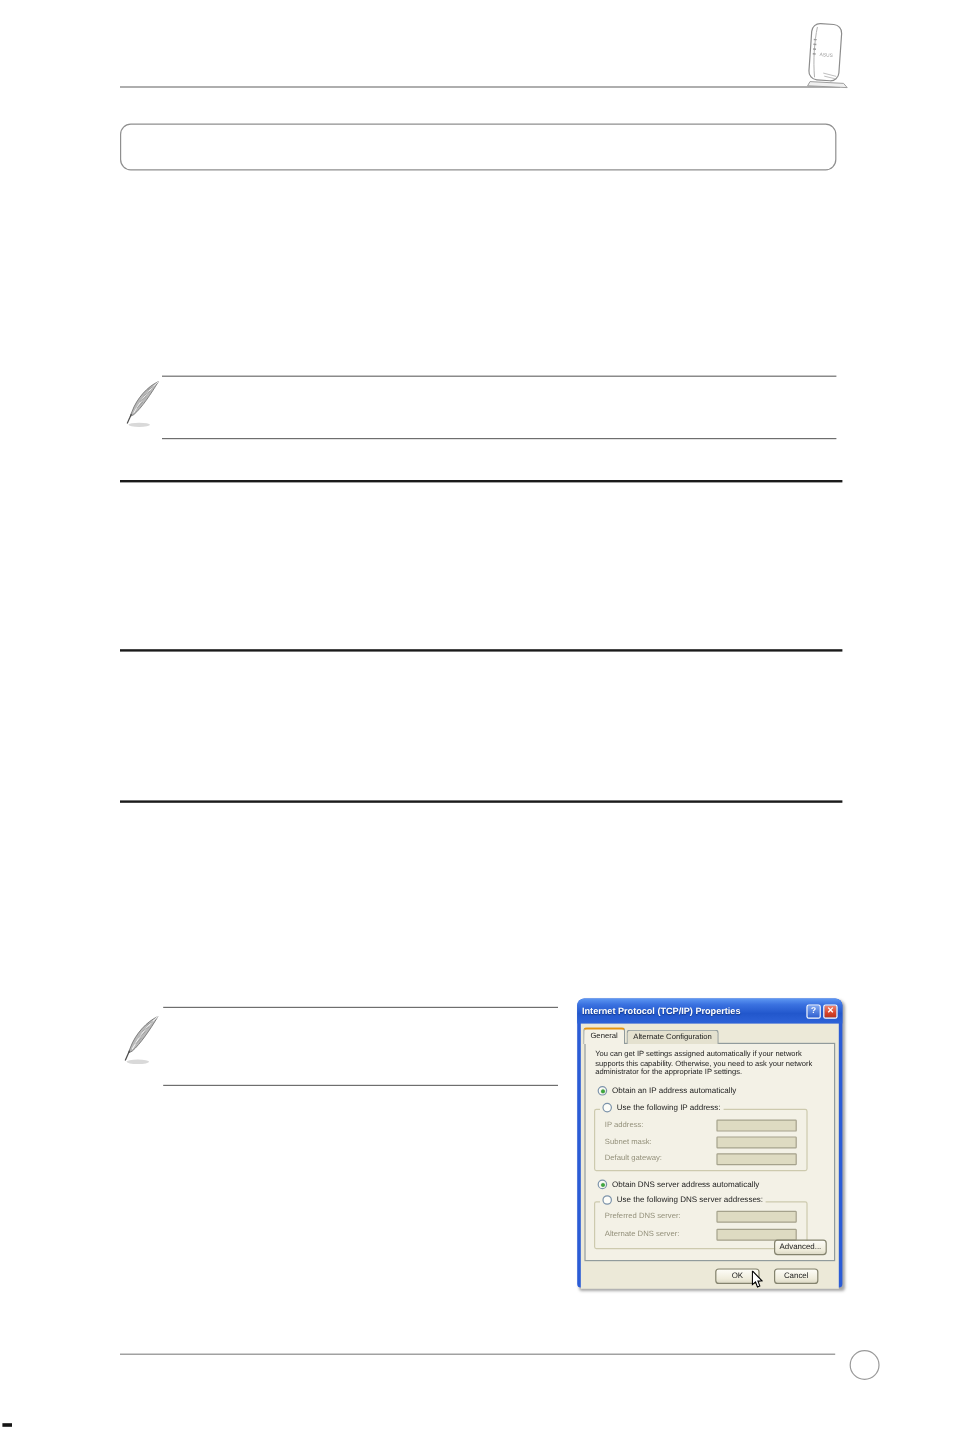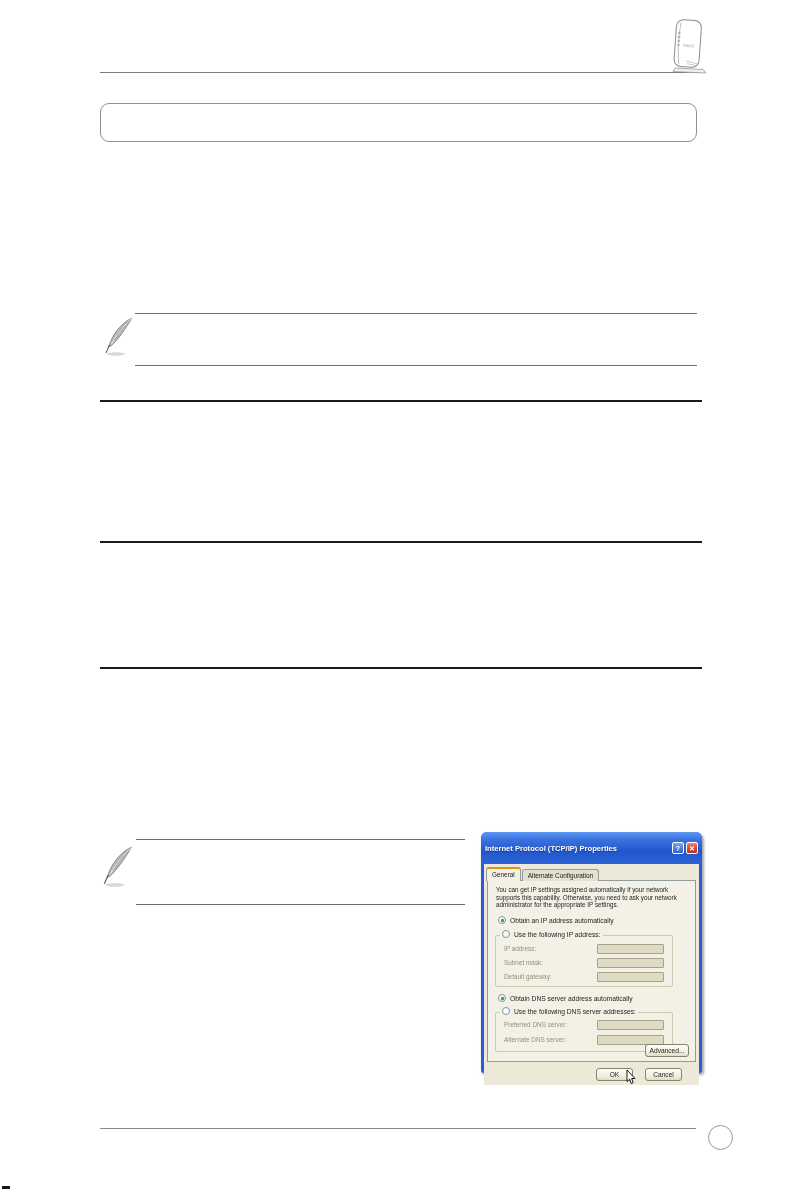--- a/index.html
+++ b/index.html
@@ -18,21 +18,21 @@
   
   .page-circle{position:absolute;left:708px;top:1125px;width:23px;height:23px;
                border:1px solid #9a9a9a;border-radius:50%;background:#fff;}
   .corner-mark{position:absolute;left:2px;top:1186px;width:8px;height:3px;background:#151515;}
 
   
   .xp-dialog{position:absolute;left:481px;top:832px;width:221px;height:241px;
              background:#2b5cd6;border-radius:6px 6px 3px 3px;box-sizing:border-box;
              padding:0 3px 3px 3px;box-shadow:1.5px 2px 2.5px rgba(0,0,0,.35);
              font-family:"Liberation Sans",sans-serif;}
-  .xp-titlebar{height:32px;display:flex;align-items:center;margin:0 -3px;padding:0 4px;
+  .xp-titlebar{height:21px;display:flex;align-items:center;margin:0 -3px;padding:0 4px;
                border-radius:6px 6px 0 0;
                background:linear-gradient(180deg,#5d97f2 0%,#3a71e0 25%,#2257cc 60%,#2e63d8 100%);}
   .xp-title{flex:1;color:#fff;font-size:7.6px;font-weight:bold;white-space:nowrap;
             overflow:hidden;text-shadow:0 1px 1px rgba(0,0,0,.4);}
   .xp-capbtn{width:12px;height:12px;margin-left:2px;border:1px solid #fff;border-radius:2px;
              display:flex;align-items:center;justify-content:center;
              color:#fff;font-size:7px;font-weight:bold;line-height:1;box-sizing:border-box;}
   .xp-capbtn.help{background:linear-gradient(180deg,#7fa6f0,#2f5fd0);}
   .xp-capbtn.close{background:linear-gradient(180deg,#ee8571,#d8442a 60%,#b8331c);}
   .xp-content{position:relative;height:221px;background:#ece9d8;}

